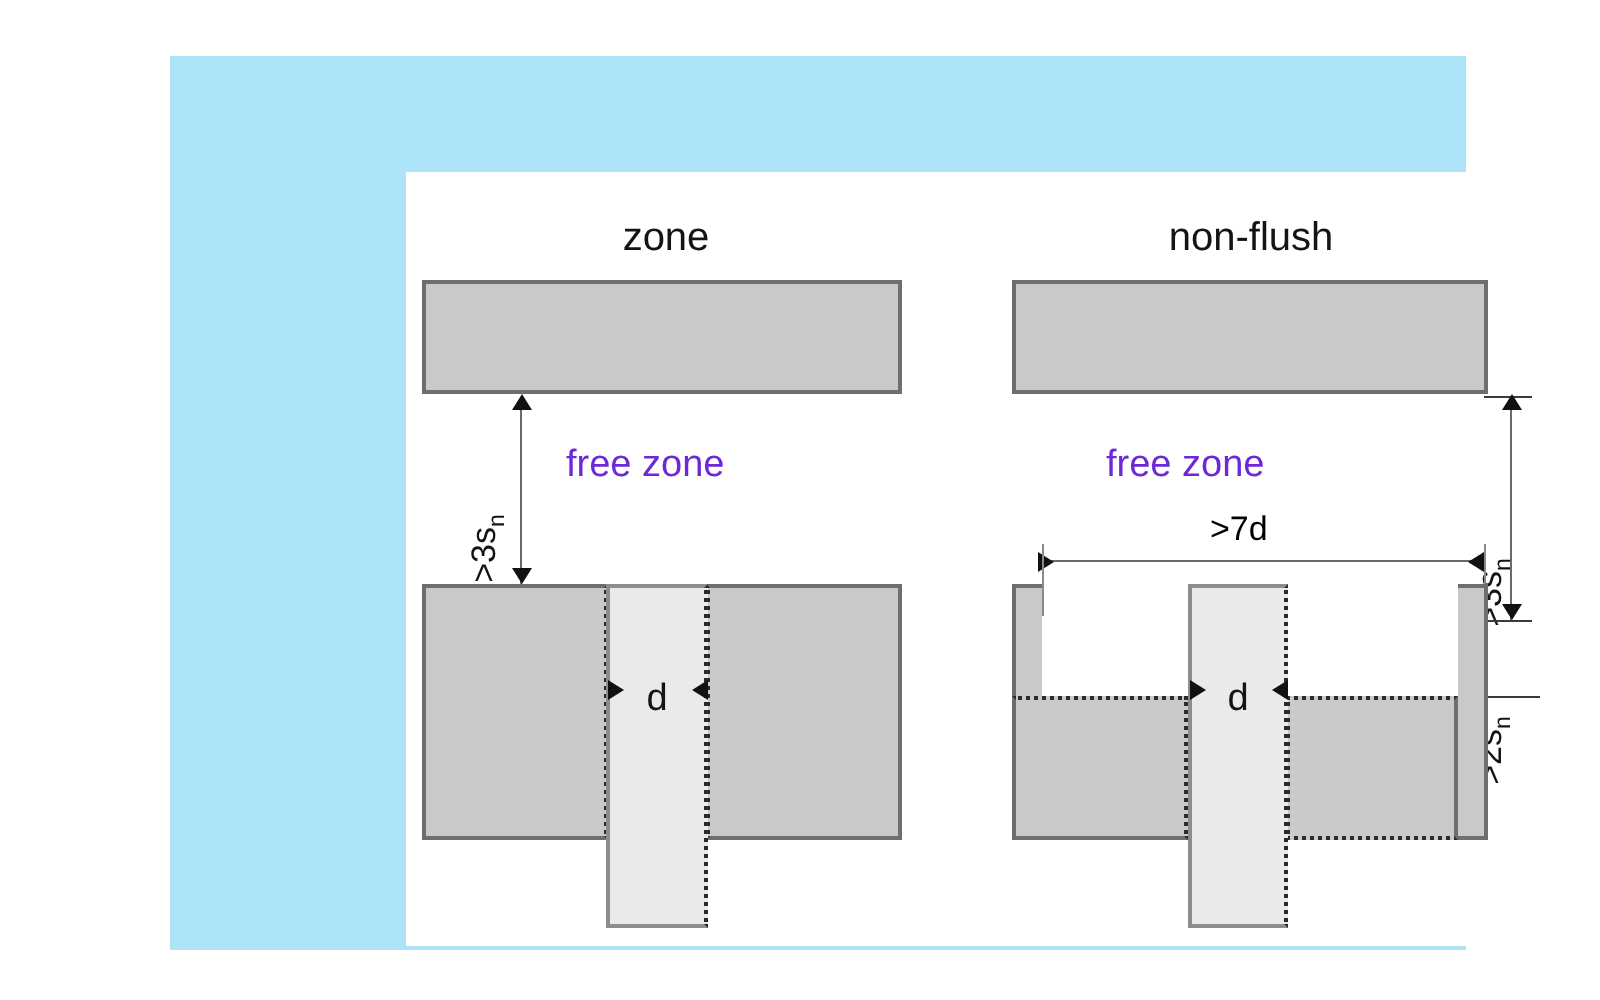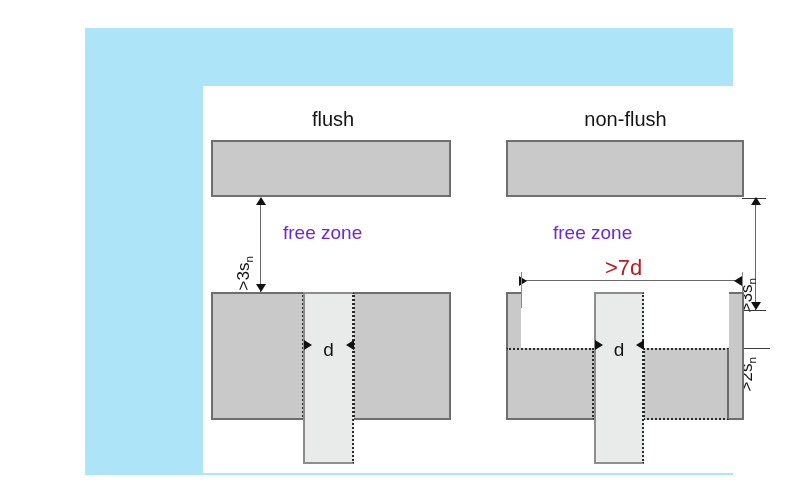--- a/index.html
+++ b/index.html
@@ -49,32 +49,32 @@
   .tick{position:absolute;height:1px;background:#3a3a3a;}
   .arw{position:absolute;width:0;height:0;}
   .arw-up{border-left:5px solid transparent;border-right:5px solid transparent;border-bottom:8px solid #111;}
   .arw-dn{border-left:5px solid transparent;border-right:5px solid transparent;border-top:8px solid #111;}
   .arw-lf{border-top:5px solid transparent;border-bottom:5px solid transparent;border-right:8px solid #111;}
   .arw-rt{border-top:5px solid transparent;border-bottom:5px solid transparent;border-left:8px solid #111;}
   .dimv{
     position:absolute;font-size:17px;color:#141414;white-space:nowrap;
     transform:rotate(-90deg);transform-origin:left bottom;
   }
-  .dimh{position:absolute;font-size:22px;color:#b91c1c;white-space:nowrap;}
+  .dimh{position:absolute;font-size:17px;color:#000000;white-space:nowrap;}
   sub{font-size:.68em;}
 </style>
 </head>
 <body>
 
 <div id="frame">
   <div id="canvas">
 
     <div class="panel" style="left:0;width:290px;">
 
-      <div class="title" style="left:0;top:22px;width:260px;">flush</div>
+      <div class="title" style="left:0;top:22px;width:260px;">zone</div>
 
       <div class="blk" style="left:8px;top:54px;width:240px;height:57px;"></div>
 
       <div class="vline" style="left:57px;top:113px;height:93px;"></div>
       <div class="arw arw-up" style="left:53px;top:111px;"></div>
       <div class="arw arw-dn" style="left:53px;top:198px;"></div>
       <div class="dimv" style="left:52px;top:183px;">&gt;3s<sub>n</sub></div>
 
       <div class="freezone" style="left:80px;top:136px;">free zone</div>
 

